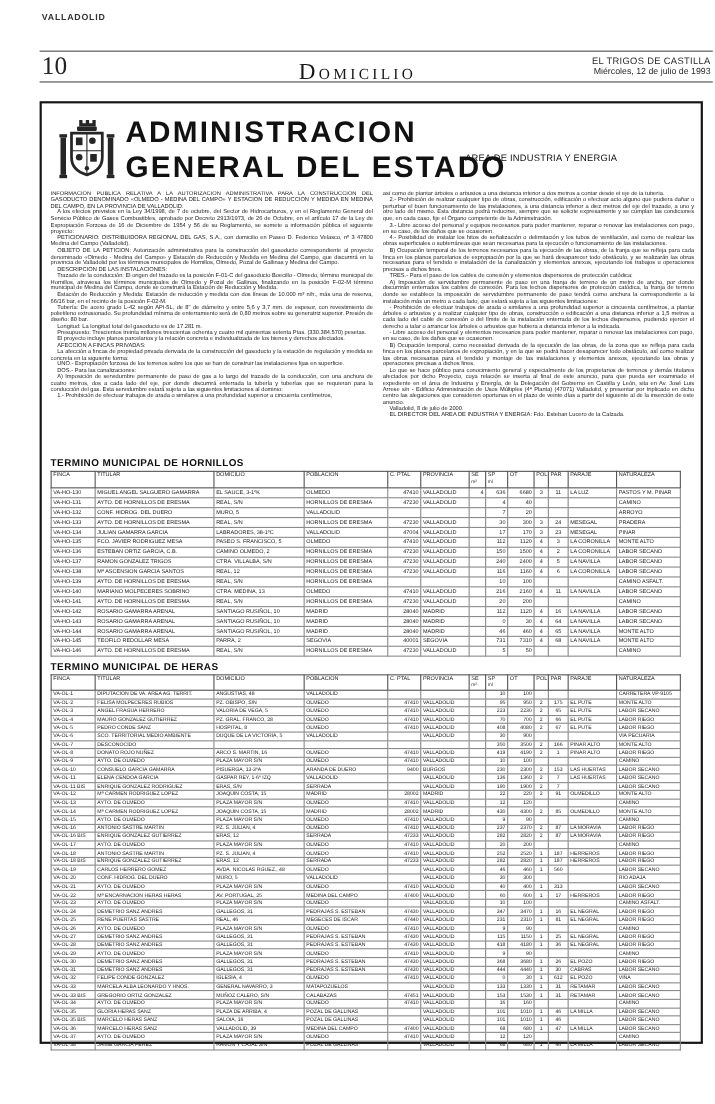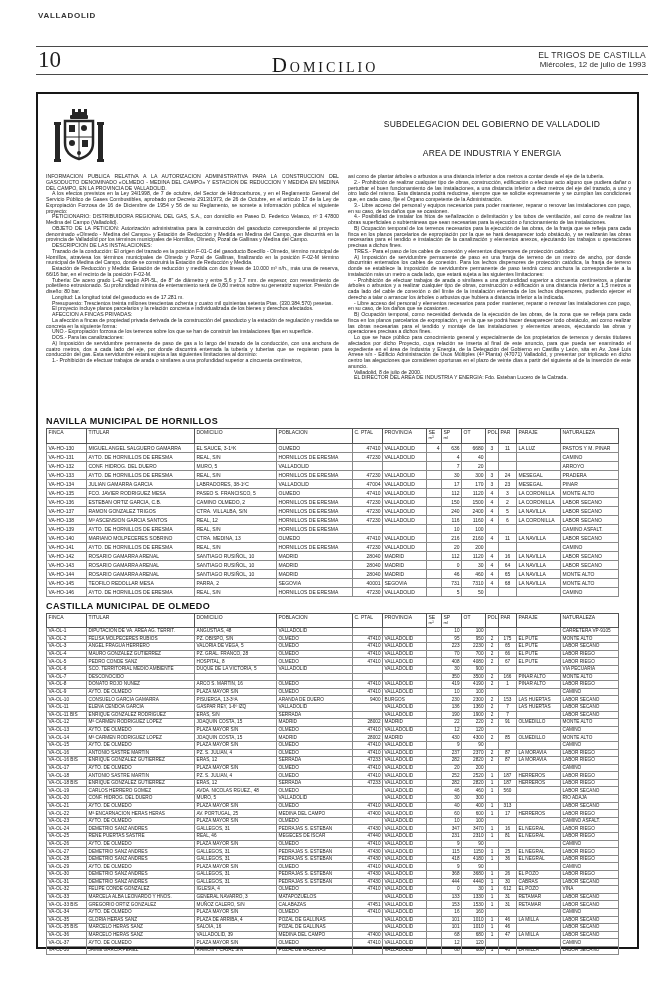--- a/index.html
+++ b/index.html
@@ -81,22 +81,25 @@
         <circle cx="26" cy="46" r="2" stroke="none"></circle>
         <rect x="2" y="18" width="5" height="34" stroke="none"></rect>
         <rect x="45" y="18" width="5" height="34" stroke="none"></rect>
         <rect x="1" y="15" width="7" height="3" stroke="none"></rect>
         <rect x="44" y="15" width="7" height="3" stroke="none"></rect>
         <rect x="1" y="52" width="7" height="3" stroke="none"></rect>
         <rect x="44" y="52" width="7" height="3" stroke="none"></rect>
       </g>
     </svg>
   </div>
+  <div class="org-title">
+    <div>ADMINISTRACION</div>
+    <div>GENERAL DEL ESTADO</div>
+  </div>
   <div class="office">
-    <div class="office1">SUBDELEGACION DEL GOBIERNO DE VALLADOLID</div>
     <div class="office2">AREA DE INDUSTRIA Y ENERGIA</div>
   </div>
 
   <div class="cols">
     <div class="col colL">
         <p>INFORMACION PUBLICA RELATIVA A LA AUTORIZACION ADMINISTRATIVA PARA LA CONSTRUCCION DEL GASODUCTO DENOMINADO «OLMEDO - MEDINA DEL CAMPO» Y ESTACION DE REDUCCION Y MEDIDA EN MEDINA DEL CAMPO, EN LA PROVINCIA DE VALLADOLID.</p>
         <p>A los efectos previstos en la Ley 34/1998, de 7 de octubre, del Sector de Hidrocarburos, y en el Reglamento General del Servicio Público de Gases Combustibles, aprobado por Decreto 2913/1973, de 26 de Octubre, en el artículo 17 de la Ley de Expropiación Forzosa de 16 de Diciembre de 1954 y 56 de su Reglamento, se somete a información pública el siguiente proyecto:</p>
         <p>PETICIONARIO: DISTRIBUIDORA REGIONAL DEL GAS, S.A., con domicilio en Paseo D. Federico Velasco, nº 3 47800 Medina del Campo (Valladolid).</p>
         <p>OBJETO DE LA PETICION: Autorización administrativa para la construcción del gasoducto correspondiente al proyecto denominado «Olmedo - Medina del Campo» y Estación de Reducción y Medida en Medina del Campo, que discurrirá en la provincia de Valladolid por los términos municipales de Hornillos, Olmedo, Pozal de Gallinas y Medina del Campo.</p>
         <p>DESCRIPCION DE LAS INSTALACIONES:</p>
@@ -123,21 +126,21 @@
         <p>A) Imposición de servidumbre permanente de paso en una franja de terreno de un metro de ancho, por donde discurrirán enterrados los cables de conexión. Para los lechos dispersores de protección catódica, la franja de terreno donde se establece la imposición de servidumbre permanente de paso tendrá como anchura la correspondiente a la instalación más un metro a cada lado, que estará sujeta a las siguientes limitaciones:</p>
         <p>- Prohibición de efectuar trabajos de arada o similares a una profundidad superior a cincuenta centímetros, a plantar árboles o arbustos y a realizar cualquier tipo de obras, construcción o edificación a una distancia inferior a 1,5 metros a cada lado del cable de conexión o del límite de la instalación enterrada de los lechos dispersores, pudiendo ejercer el derecho a talar o arrancar los árboles o arbustos que hubiera a distancia inferior a la indicada.</p>
         <p>- Libre acceso del personal y elementos necesarios para poder mantener, reparar o renovar las instalaciones con pago, en su caso, de los daños que se ocasionen.</p>
         <p>B) Ocupación temporal, como necesidad derivada de la ejecución de las obras, de la zona que se refleja para cada finca en los planos parcelarios de expropiación, y en la que se podrá hacer desaparecer todo obstáculo, así como realizar las obras necesarias para el tendido y montaje de las instalaciones y elementos anexos, ejecutando las obras y operaciones precisas a dichos fines.</p>
         <p>Lo que se hace público para conocimiento general y especialmente de los propietarios de terrenos y demás titulares afectados por dicho Proyecto, cuya relación se inserta al final de este anuncio, para que pueda ser examinado el expediente en el área de Industria y Energía, de la Delegación del Gobierno en Castilla y León, sita en Av. José Luis Arrese s/n - Edificio Administración de Usos Múltiples (4ª Planta) (47071) Valladolid, y presentar por triplicado en dicho centro las alegaciones que consideren oportunas en el plazo de veinte días a partir del siguiente al de la inserción de este anuncio.</p>
         <p>Valladolid, 8 de julio de 2000.</p>
         <p>EL DIRECTOR DEL AREA DE INDUSTRIA Y ENERGIA: Fdo. Esteban Lucero de la Calzada.</p>
       </div>
   </div>
 
-  <div class="tbl-title t1t">NAVILLA MUNICIPAL DE HORNILLOS</div>
+  <div class="tbl-title t1t">TERMINO MUNICIPAL DE HORNILLOS</div>
   <table class="tbl t1">
       <colgroup>
         <col style="width: 40px;">
         <col style="width: 108px;">
         <col style="width: 82px;">
         <col style="width: 76px;">
         <col style="width: 30px;">
         <col style="width: 44px;">
         <col style="width: 15px;">
         <col style="width: 20px;">
@@ -444,21 +447,21 @@
           <td style="text-align: right;">5</td>
           <td style="text-align: right;">50</td>
           <td style="text-align: center;"></td>
           <td style="text-align: center;"></td>
           <td style="text-align: left;"></td>
           <td style="text-align: left;">CAMINO</td>
         </tr>
       </tbody>
     </table>
 
-  <div class="tbl-title t2t">CASTILLA MUNICIPAL DE OLMEDO</div>
+  <div class="tbl-title t2t">TERMINO MUNICIPAL DE HERAS</div>
   <table class="tbl t2">
       <colgroup>
         <col style="width: 40px;">
         <col style="width: 108px;">
         <col style="width: 82px;">
         <col style="width: 76px;">
         <col style="width: 30px;">
         <col style="width: 44px;">
         <col style="width: 15px;">
         <col style="width: 20px;">

